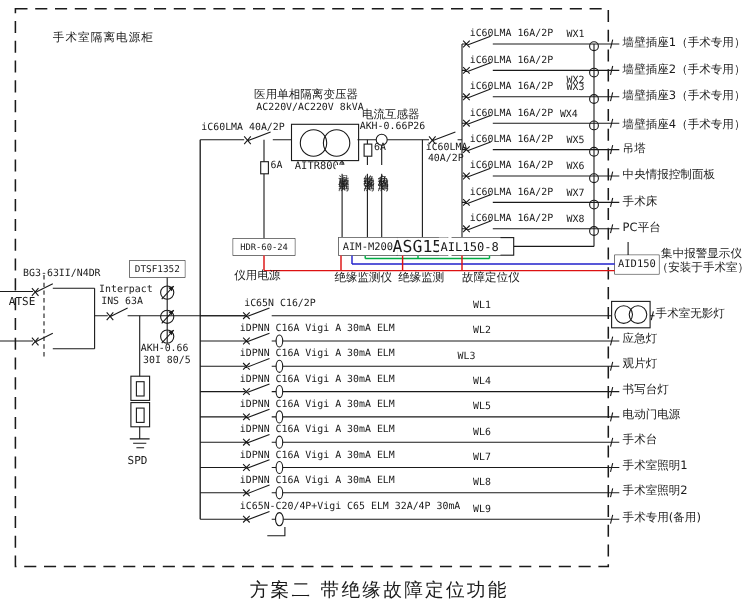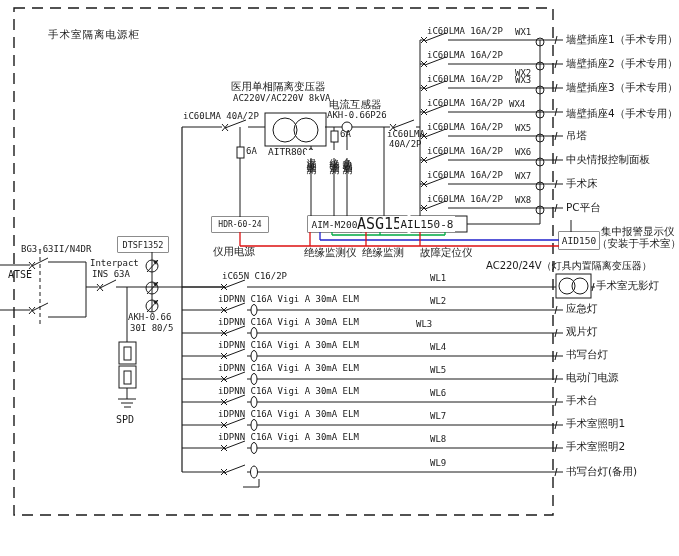--- a/index.html
+++ b/index.html
@@ -176,21 +176,20 @@
 <div class="boxlbl" style="left:399px;top:216px;width:56px;height:16px;font-size:11px">AIL150-8</div>
 <div class="boxlbl" style="left:559px;top:232px;width:40px;height:17px;font-size:9.5px">AID150</div>
 
 <div class="t cjk" style="left:213px;top:246px">仪用电源</div>
 <div class="t cjk" style="left:304px;top:247px">绝缘监测仪</div>
 <div class="t cjk" style="left:362px;top:247px">绝缘监测</div>
 <div class="t cjk" style="left:420px;top:247px">故障定位仪</div>
 <div class="t cjk" style="left:601px;top:226px">集中报警显示仪</div>
 <div class="t cjk" style="left:597px;top:238px">（安装于手术室）</div>
 
-<div class="t cjk10" style="left:486px;top:260px">AC220/24V（灯具内置隔离变压器）</div>
 
 <div class="t code" style="left:427px;top:27px">iC60LMA 16A/2P</div>
 <div class="t code" style="left:515px;top:28px">WX1</div>
 <div class="t cjk" style="left:566px;top:34px">墙壁插座1（手术专用）</div>
 
 <div class="t code" style="left:427px;top:51px">iC60LMA 16A/2P</div>
 <div class="t code" style="left:515px;top:69px">WX2</div>
 <div class="t cjk" style="left:566px;top:58px">墙壁插座2（手术专用）</div>
 
 <div class="t code" style="left:427px;top:75px">iC60LMA 16A/2P</div>
@@ -242,17 +241,19 @@
 <div class="t cjk" style="left:566px;top:395px">手术台</div>
 
 <div class="t code" style="left:218px;top:410px">iDPNN C16A Vigi A 30mA ELM</div>
 <div class="t code" style="left:430px;top:412px">WL7</div>
 <div class="t cjk" style="left:566px;top:418px">手术室照明1</div>
 
 <div class="t code" style="left:218px;top:433px">iDPNN C16A Vigi A 30mA ELM</div>
 <div class="t code" style="left:430px;top:435px">WL8</div>
 <div class="t cjk" style="left:566px;top:441px">手术室照明2</div>
 
+<div class="t code" style="left:218px;top:457px">iC65N-C20/4P+Vigi C65 ELM 32A/4P 30mA</div>
 <div class="t code" style="left:430px;top:459px">WL9</div>
-<div class="t cjk" style="left:566px;top:466px">书写台灯(备用)</div>
-
+<div class="t cjk" style="left:566px;top:466px">手术专用(备用)</div>
+
+<div class="t title" style="left:227px;top:528px">方案二 带绝缘故障定位功能</div>
 
 </div>
 
 </body></html>

